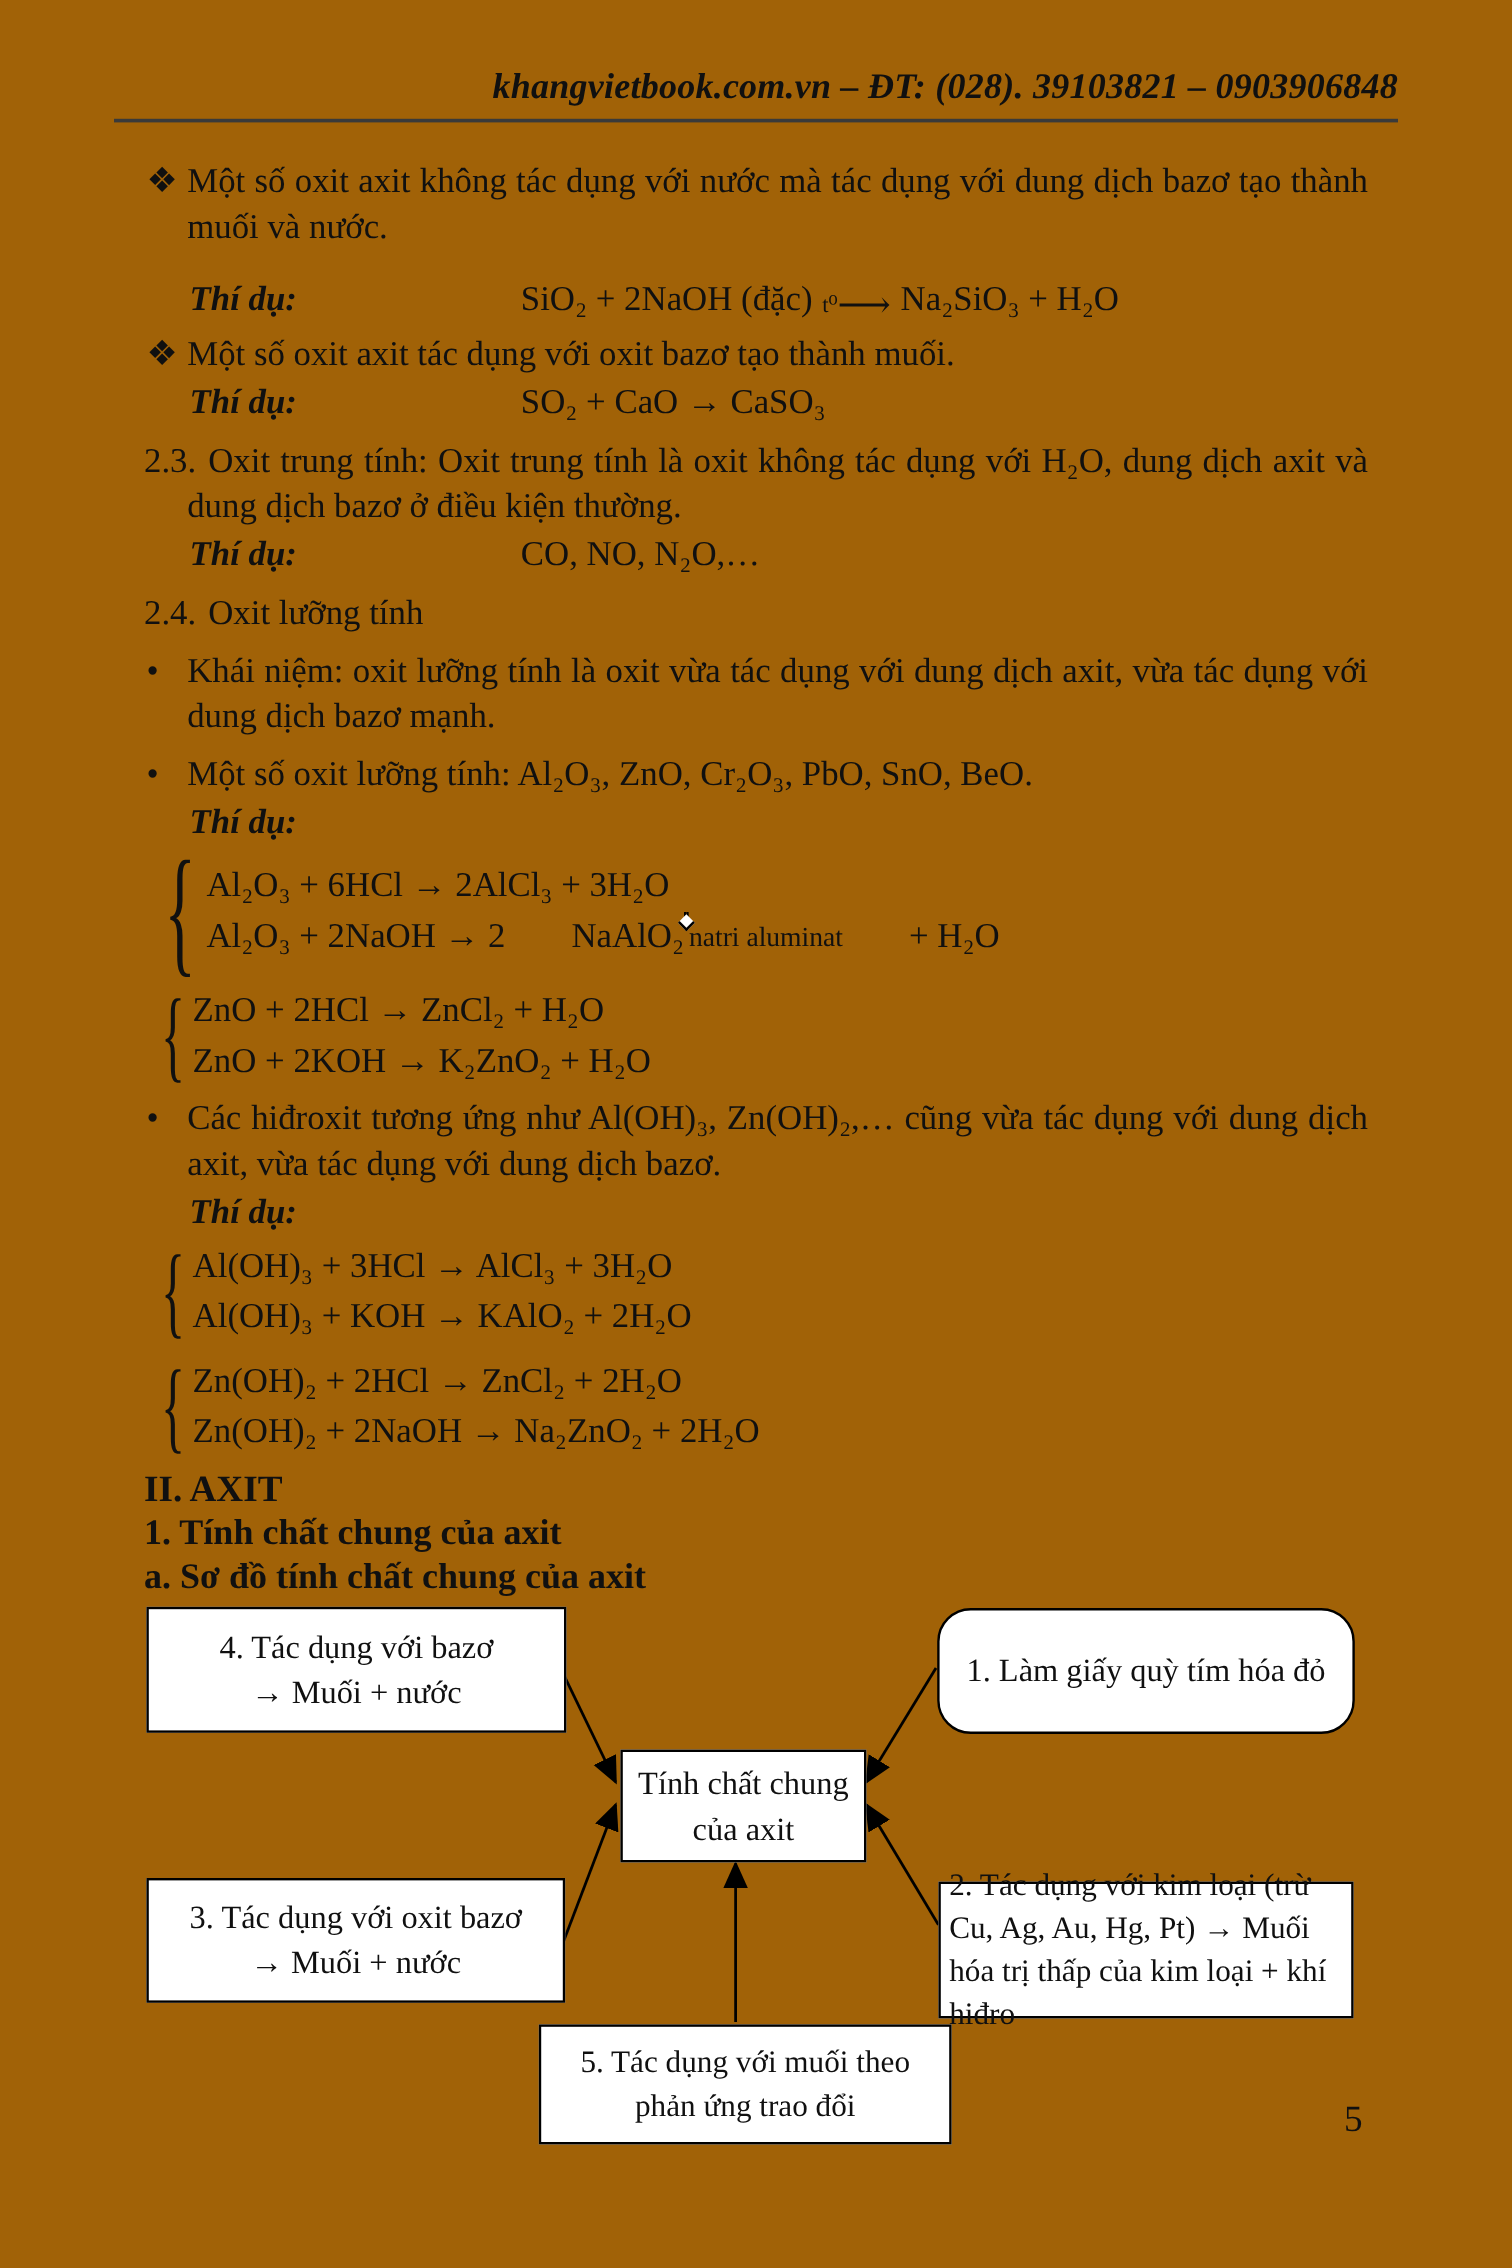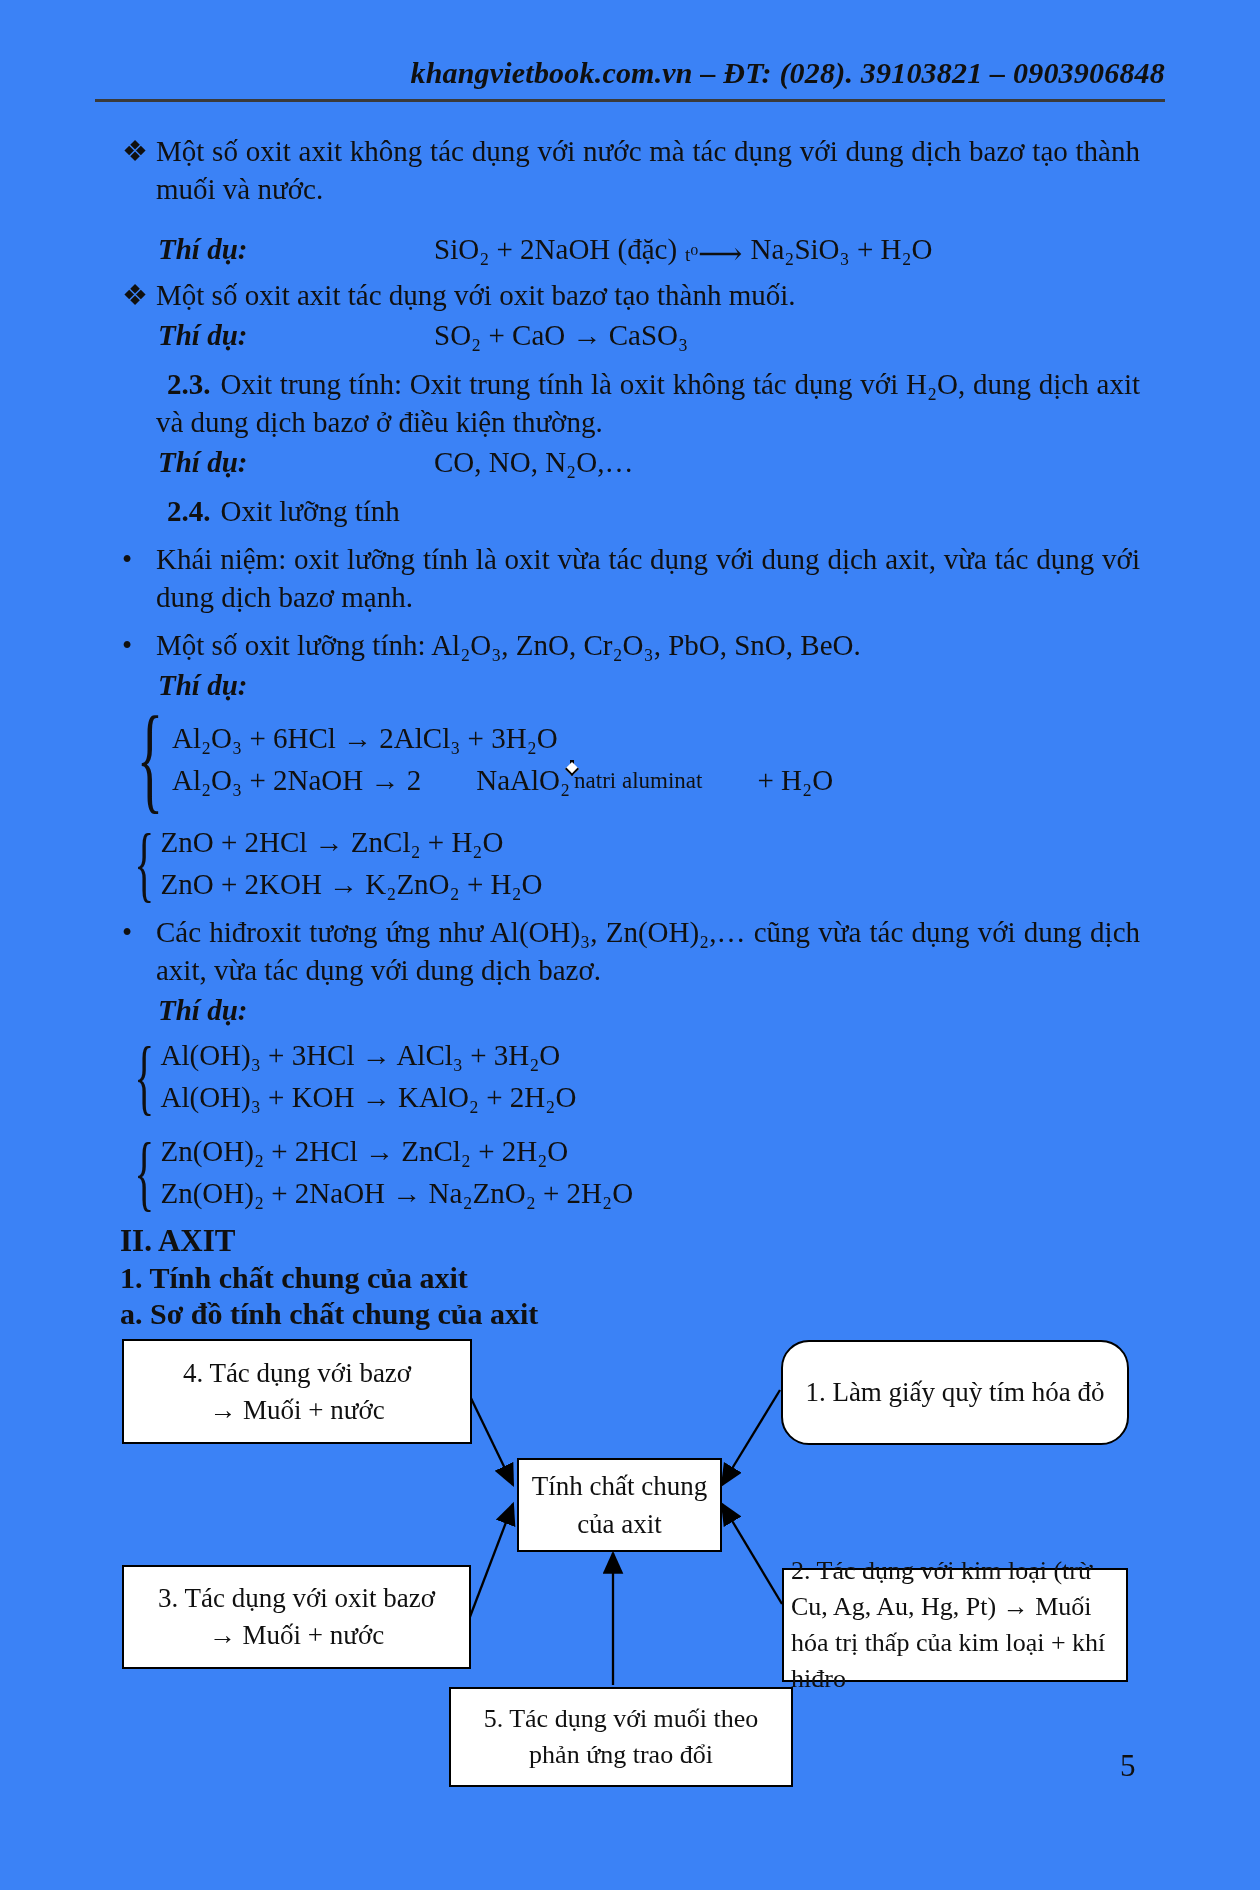--- a/index.html
+++ b/index.html
@@ -1,36 +1,36 @@
 <!DOCTYPE html>
 <html><head>
 <meta charset="utf-8">
 <style>
   html,body { margin:0; padding:0; background:#888; }
   .page {
     position:relative; width:1260px; height:1890px; margin:0 auto;
-    background:#3b82f6; color:#101010;
+    background:#a16207; color:#101010;
     font-family:"Liberation Serif","DejaVu Serif",serif;
     overflow:hidden;
   }
   
   .hdr {
     position:absolute; top:56px; left:95px; width:1070px;
     text-align:right; font-size:30px; font-weight:bold; font-style:italic;
     padding-bottom:9px; border-bottom:3px solid #3a3a3a; letter-spacing:0.2px;
   }
   
   .content { position:absolute; top:122px; left:0; width:1260px; }
   .para {
     margin:10px 120px 0 156px; text-align:justify;
     font-size:29px; line-height:38px; text-indent:-34px;
   }
   .para .mk { display:inline-block; width:34px; text-indent:0; }
   .para.num { text-indent:-36px; }
-  .para.num .mkn { font-weight:bold; padding-right:10px;margin-left:47px; }
+  .para.num .mkn { font-weight:normal; padding-right:10px; }
   .exrow { margin:1px 0 0 158px; font-size:29px; line-height:40px; white-space:nowrap; }
   .thidu { font-weight:bold; font-style:italic; display:inline-block; width:276px; }
   .ex1 { display:flex; align-items:flex-end; height:56px; margin:2px 0 0 158px; font-size:29px; }
   .ex1 .thidu { width:276px; }
   .rxarrow { display:inline-flex; flex-direction:row; align-items:center; margin:0 8px; }
   .rxarrow .cond { font-size:19px; line-height:17px; }
   .rxarrow .arr  { font-size:31px; line-height:24px; }
   
   .bgroup { display:flex; align-items:center; margin:4px 0 0 126px; }
   .brace { line-height:1; font-weight:400; margin-right:-2px; }

